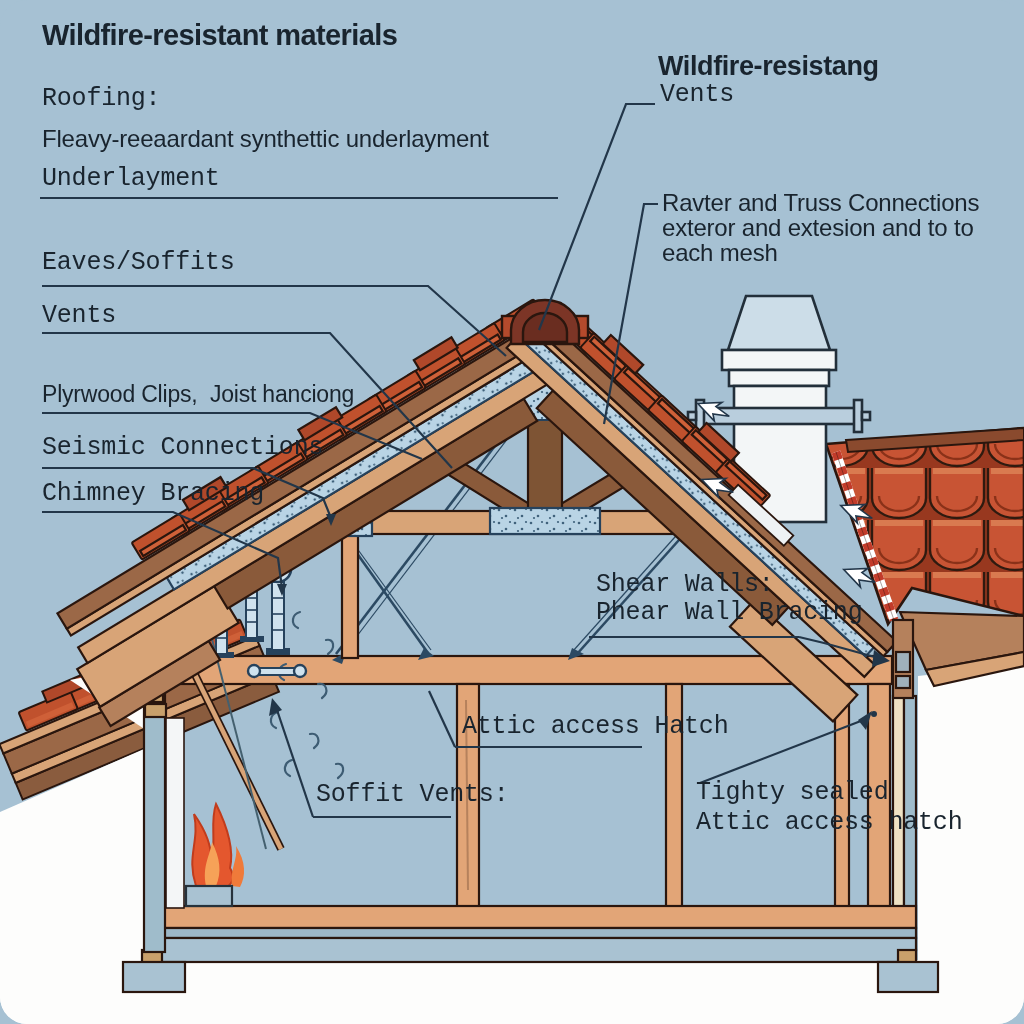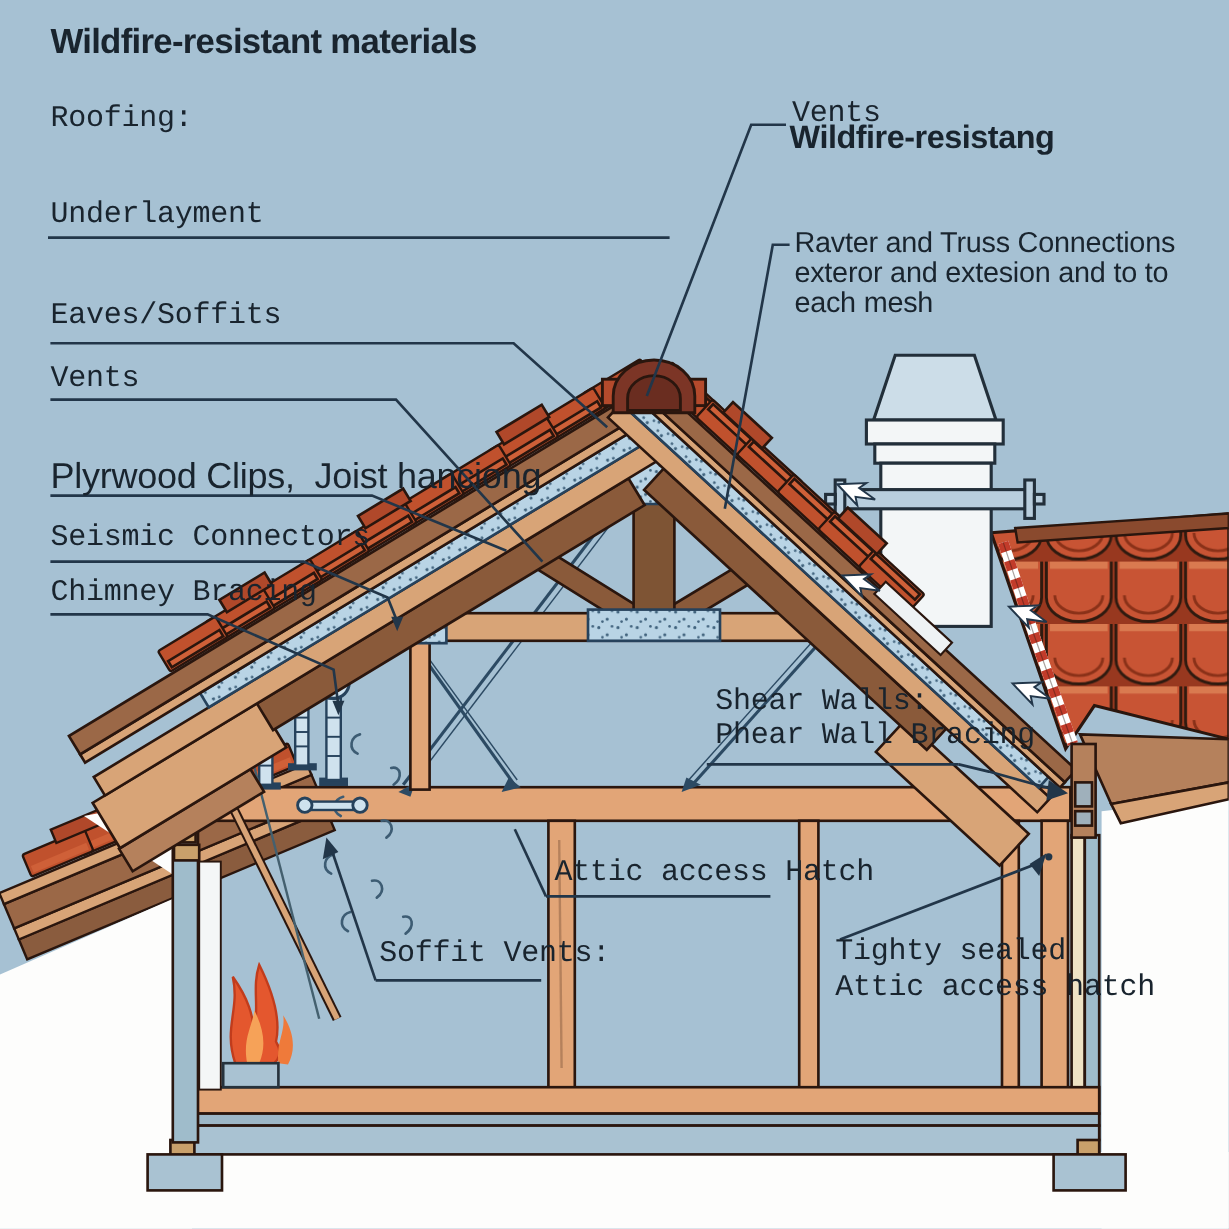--- a/index.html
+++ b/index.html
@@ -1,24 +1,24 @@
 <!DOCTYPE html>
 <html><head>
 <meta charset="utf-8">
 <style>
   html,body{margin:0;padding:0;background:#a6c1d3;}
   #stage{position:relative;width:1024px;height:1024px;overflow:hidden;
-         font-family:"Liberation Sans","DejaVu Sans",sans-serif;color:#19242e;}
+         font-family:"Liberation Sans","DejaVu Sans",sans-serif;color:#19242e;border-radius:27px;}
   #scene{position:absolute;left:0;top:0;}
   .lbl{position:absolute;white-space:pre;letter-spacing:-0.2px;line-height:1.06;}
   .t29b{font-size:29px;font-weight:700;letter-spacing:-0.6px;}
-  .t27b{font-size:27px;font-weight:700;letter-spacing:-0.4px;margin-top:48px;}
+  .t27b{font-size:27px;font-weight:700;letter-spacing:-0.4px;}
   .t25{font-size:25px;font-weight:500;font-family:Liberation Mono, monospace;}
   .t24{font-size:24px;font-weight:500;}
-  .t23{font-size:30px;font-weight:500;}
+  .t23{font-size:23px;font-weight:500;}
   .sup{font-size:14px;vertical-align:9px;font-weight:600;}
 </style>
 </head>
 <body>
 
 <div id="stage">
 
 <svg id="scene" width="1024" height="1024" viewBox="0 0 1024 1024">
   <defs>
     <pattern id="speck" width="16" height="13" patternUnits="userSpaceOnUse">
@@ -287,25 +287,26 @@
     <polygon points="277,584 287,584 282,596" fill="#223649" stroke="none"></polygon>
     <polygon points="874,650 890,661 872,667" fill="#223649" stroke="none"></polygon>
     <polygon points="269,716 272,698 282,710" fill="#223649" stroke="none"></polygon>
     <polygon points="872,711 858,720 866,730" fill="#223649" stroke="none"></polygon>
     <circle cx="874" cy="714" r="3" fill="#223649" stroke="none"></circle>
   </g>
 </svg>
 
 <div class="lbl t29b" style="left:42px;top:20px">Wildfire-resistant materials</div>
 <div class="lbl t25" style="left:42px;top:86px">Roofing:</div>
+<div class="lbl t24" style="left:42px;top:126px">Fleavy-reeaardant synthettic underlayment</div>
 <div class="lbl t25" style="left:42px;top:166px">Underlayment</div>
 <div class="lbl t25" style="left:42px;top:250px">Eaves/Soffits</div>
 <div class="lbl t25" style="left:42px;top:303px">Vents</div>
 <div class="lbl t23" style="left:42px;top:382px">Plyrwood Clips,  Joist hanciong</div>
-<div class="lbl t25" style="left:42px;top:435px">Seismic Connectors</div>
+<div class="lbl t25" style="left:42px;top:435px">Seismic Connections</div>
 <div class="lbl t25" style="left:42px;top:481px">Chimney Bracing</div>
 
 <div class="lbl t27b" style="left:658px;top:52px">Wildfire-resistang</div>
 <div class="lbl t25" style="left:660px;top:82px">Vents</div>
 <div class="lbl t24" style="left:662px;top:190px">Ravter and Truss Connections</div>
 <div class="lbl t24" style="left:662px;top:215px">exteror and extesion and to to</div>
 <div class="lbl t24" style="left:662px;top:240px">each mesh</div>
 
 <div class="lbl t25" style="left:596px;top:572px">Shear Walls:</div>
 <div class="lbl t25" style="left:596px;top:600px">Phear Wall Bracing</div>

